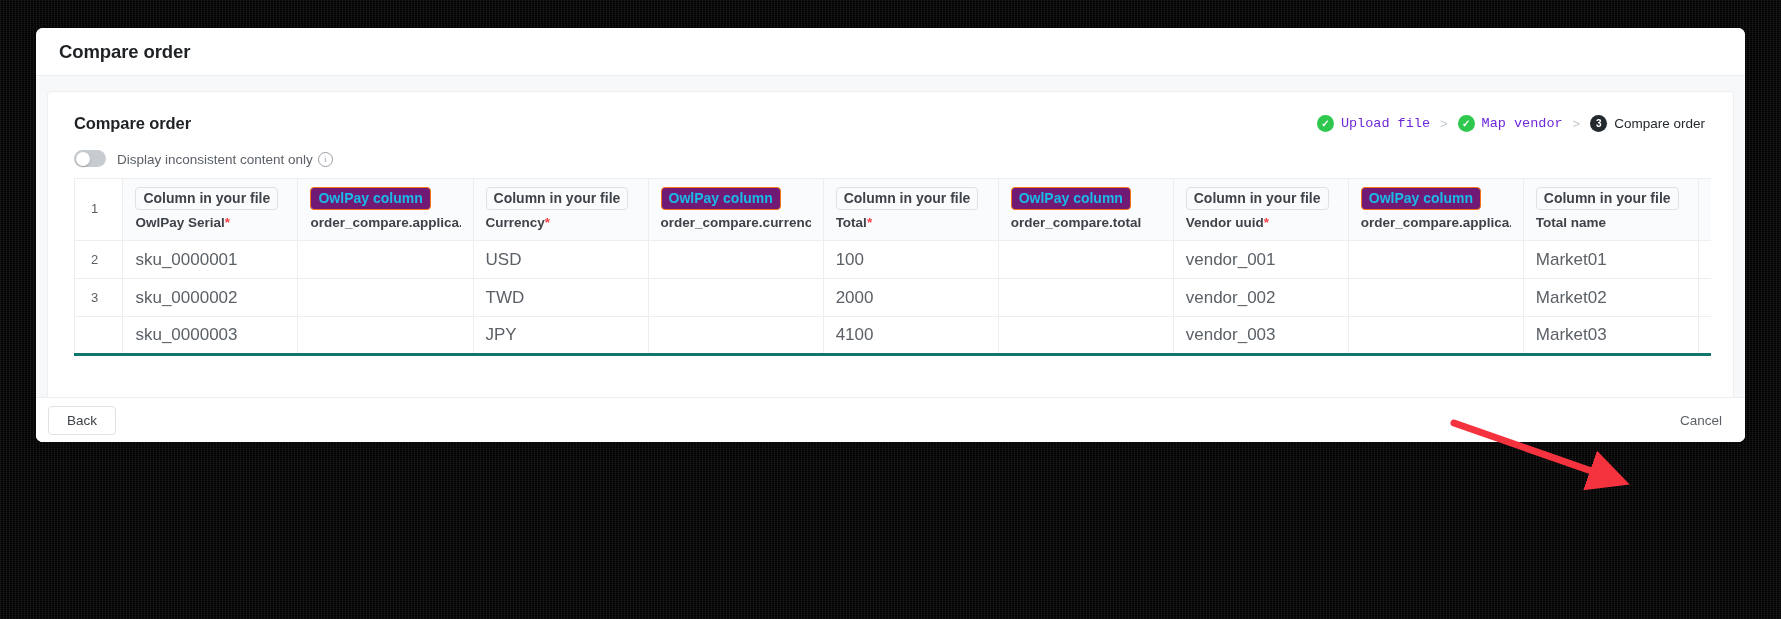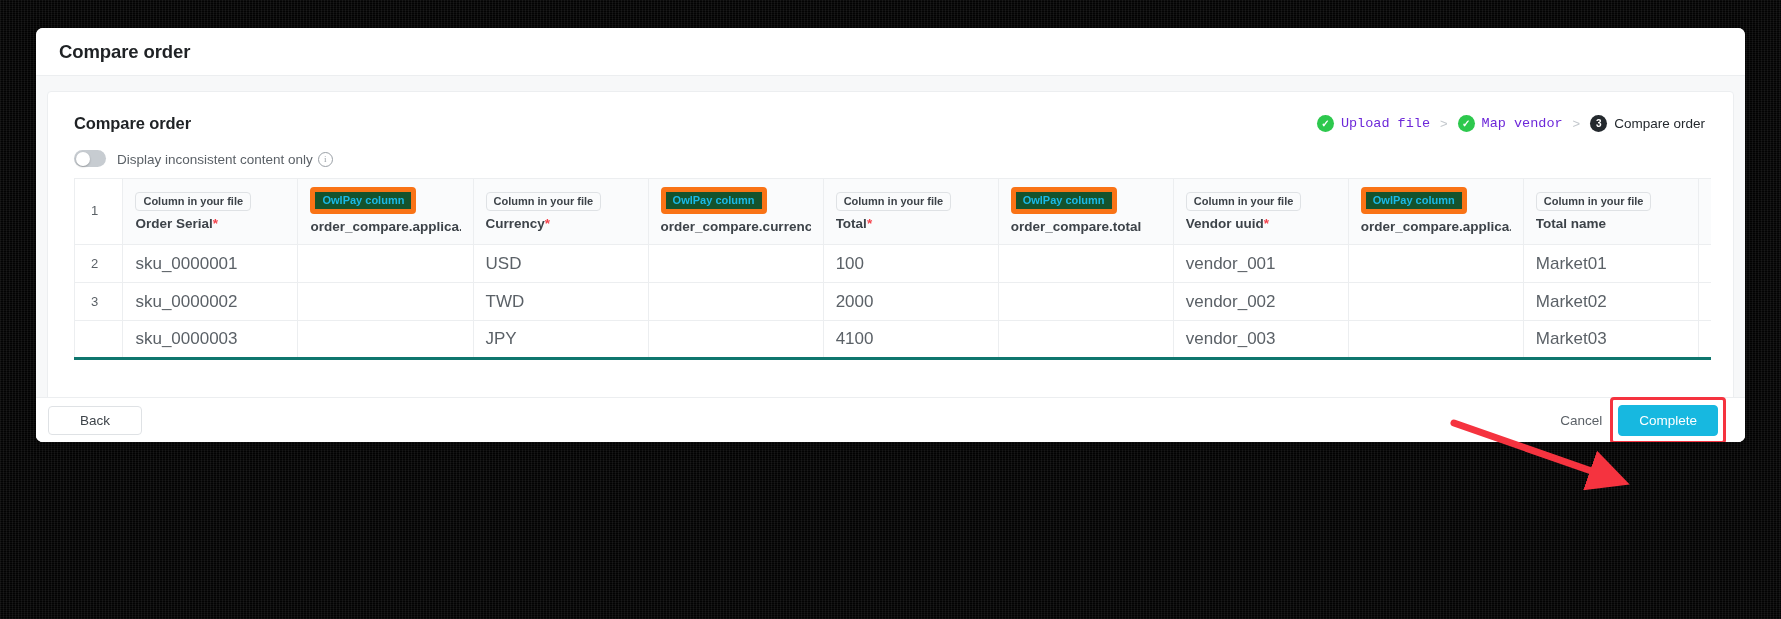--- a/index.html
+++ b/index.html
@@ -196,35 +196,35 @@
     background: #fff;
     text-align: left;
     padding-left: 16px;
     font-size: 13px;
     font-weight: normal;
     color: #5b6167;
     border-bottom-color: #fff;
   }
   .chip {
     display: inline-block;
-    font-size: 11px;
+    font-size: 14px;
     font-weight: bold;
     padding: 2px 7px 3px 7px;
     border-radius: 4px;
     margin-bottom: 5px;
     white-space: nowrap;
   }
   .chip.file {
     background: #fafbfc;
     border: 1px solid #dfe2e5;
     color: #3d4349;
   }
   .chip.owl {
-    background: #14532d;
-    border: 5px solid #f97316;
+    background: #701a75;
+    border: 1px solid #f97316;
     color: #19b9e8;
   }
   .col-name {
     font-size: 13.5px;
     font-weight: bold;
     color: #3d4349;
     white-space: nowrap;
     overflow: hidden;
   }
   .req { color: #f5424c; font-weight: bold; }
@@ -277,21 +277,21 @@
   .btn {
     font-family: "Liberation Sans", sans-serif;
     font-size: 13.5px;
     border-radius: 4px;
     cursor: pointer;
   }
   .btn-back {
     background: #fff;
     border: 1px solid #dfe2e5;
     color: #3d4349;
-    padding: 6px 31px;
+    padding: 6px 18px;
   }
   .footer-right {
     display: flex;
     align-items: center;
     gap: 4px;
   }
   .btn-cancel {
     background: transparent;
     border: none;
     color: #5b6167;
@@ -384,21 +384,21 @@
               <col class="dat">
               <col class="dat">
               <col class="dat">
               <col class="dat">
           </colgroup>
           <thead>
             <tr>
               <th class="idx-h">1</th>
               <th>
                 <span class="chip file">Column in your file</span>
-                <div class="col-name"><span>Order Serial</span><span class="req">*</span></div>
+                <div class="col-name"><span>OwlPay Serial</span><span class="req">*</span></div>
               </th>
               <th>
                 <span class="chip owl">OwlPay column</span>
                 <div class="col-name">order_compare.applica...</div>
               </th>
               <th>
                 <span class="chip file">Column in your file</span>
                 <div class="col-name"><span>Currency</span><span class="req">*</span></div>
               </th>
               <th>
@@ -479,23 +479,20 @@
         <div class="thumb"></div>
       </div>
 
     </div>
   </div>
 
   <div class="modal-footer">
     <button class="btn btn-back">Back</button>
     <div class="footer-right">
       <button class="btn btn-cancel">Cancel</button>
-      <span class="complete-wrap">
-        <button class="btn btn-complete">Complete</button>
-      </span>
     </div>
   </div>
 
 </div>
 
 <svg id="arrow" viewBox="0 0 180 75">
   <defs>
     <marker id="ah" markerWidth="6" markerHeight="6" refX="1.5" refY="3" orient="auto">
       <path d="M0,0 L6,3 L0,6 z" fill="#f5333f"></path>
     </marker>

